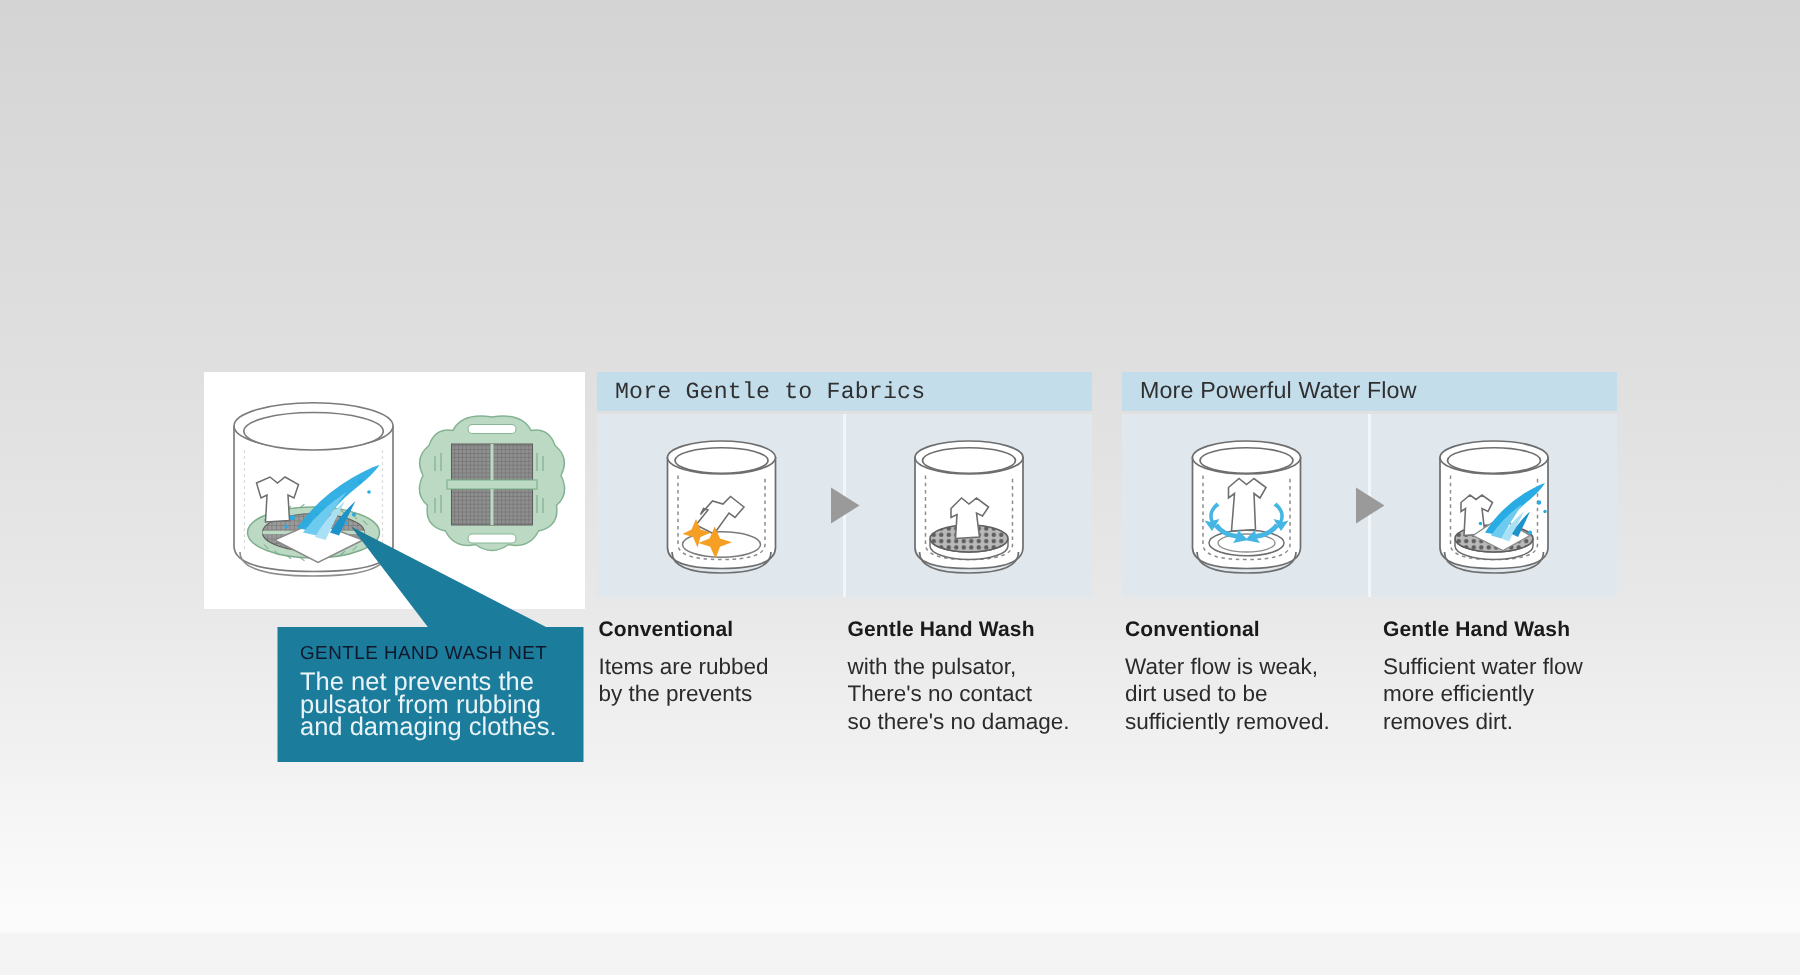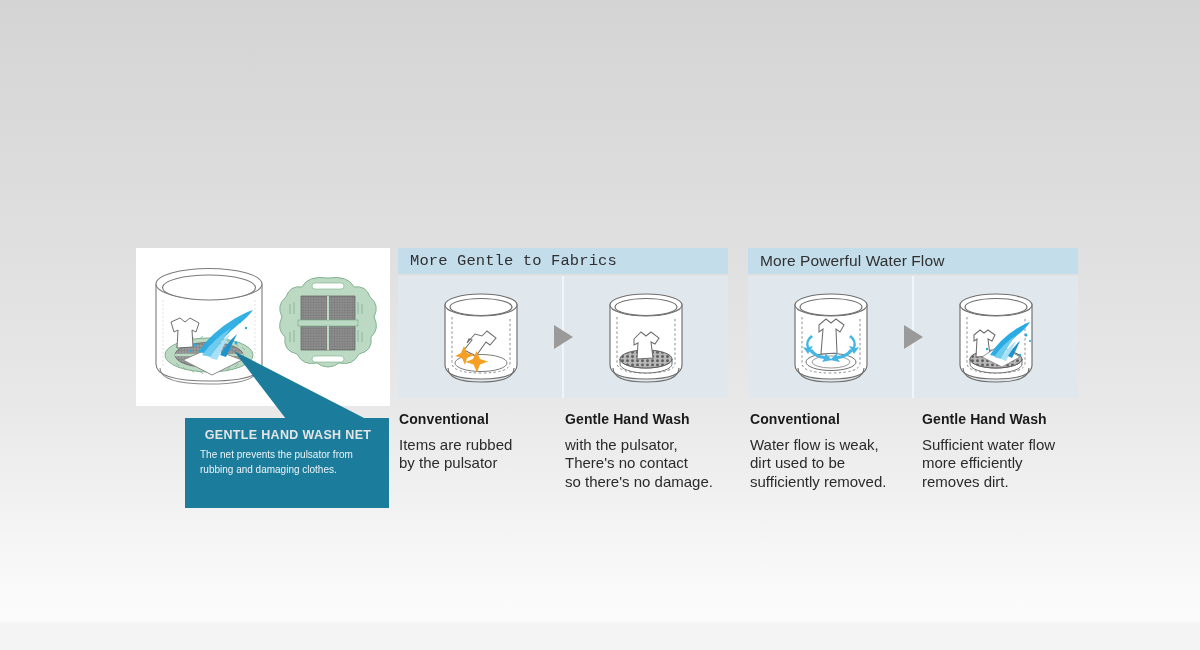--- a/index.html
+++ b/index.html
@@ -49,31 +49,30 @@
     position: absolute;
     left: 185px;
     top: 418px;
     width: 204px;
     height: 90px;
     background: #1b7c9c;
     box-sizing: border-box;
     padding: 10px 13px 0 15px;
   }
   #callout-title {
-    color: #e5e5e5;
+    color: #0f172a;
     font-size: 12.5px;
-    font-weight: bold;
+    font-weight: normal;
     letter-spacing: 0.35px;
     line-height: 14px;
     margin: 0 0 5px 0;
-    text-align: center;
   }
   #callout-body {
     color: #eaf4f8;
-    font-size: 10px;
+    font-size: 17px;
     line-height: 15.2px;
     margin: 0;
   }
   #callout-tail {
     position: absolute;
     left: 230px;
     top: 345px;
     width: 140px;
     height: 80px;
     pointer-events: none;
@@ -395,21 +394,21 @@
             </g>
           </g>
         </svg>
       </div>
     </div>
   </div>
 
   <div class="caption" id="cap-1">
     <p class="caption-title">Conventional</p>
     <div class="caption-line">Items are rubbed</div>
-    <div class="caption-line">by the pulsator</div>
+    <div class="caption-line">by the prevents</div>
   </div>
 
   <div class="caption" id="cap-2">
     <p class="caption-title">Gentle Hand Wash</p>
     <div class="caption-line">with the pulsator,</div>
     <div class="caption-line">There's no contact</div>
     <div class="caption-line">so there's no damage.</div>
   </div>
 
   <div class="caption" id="cap-3">

